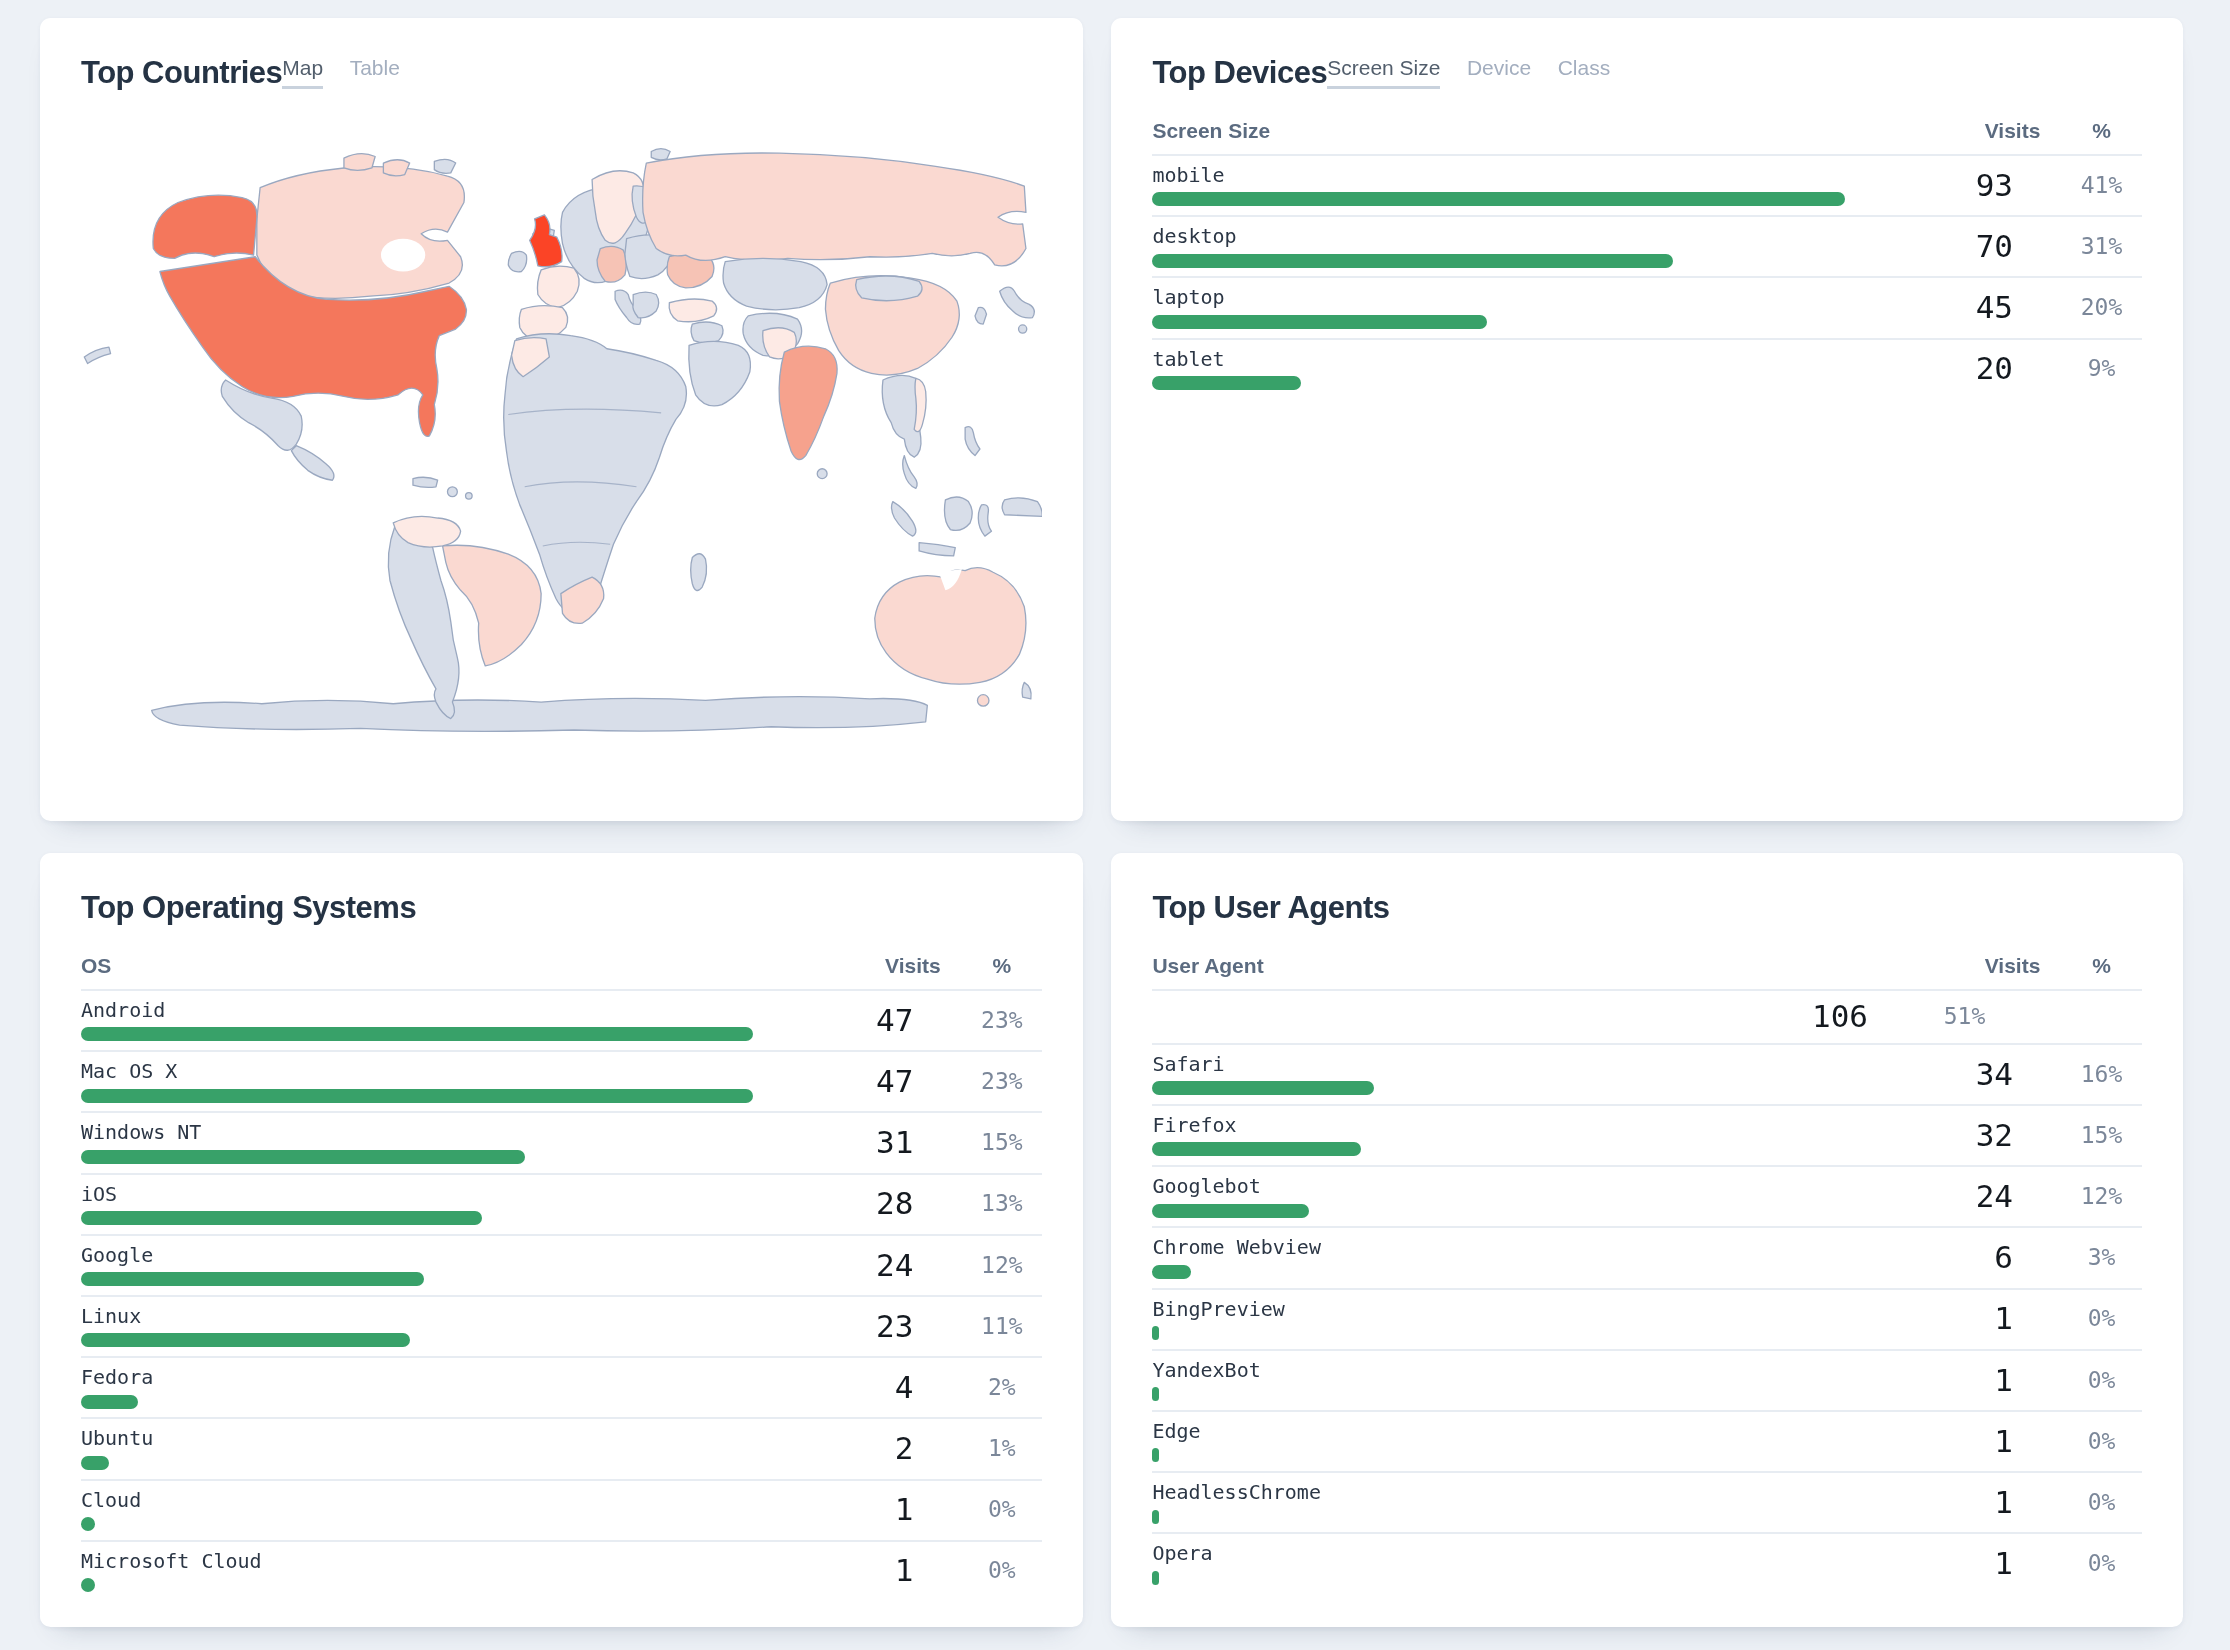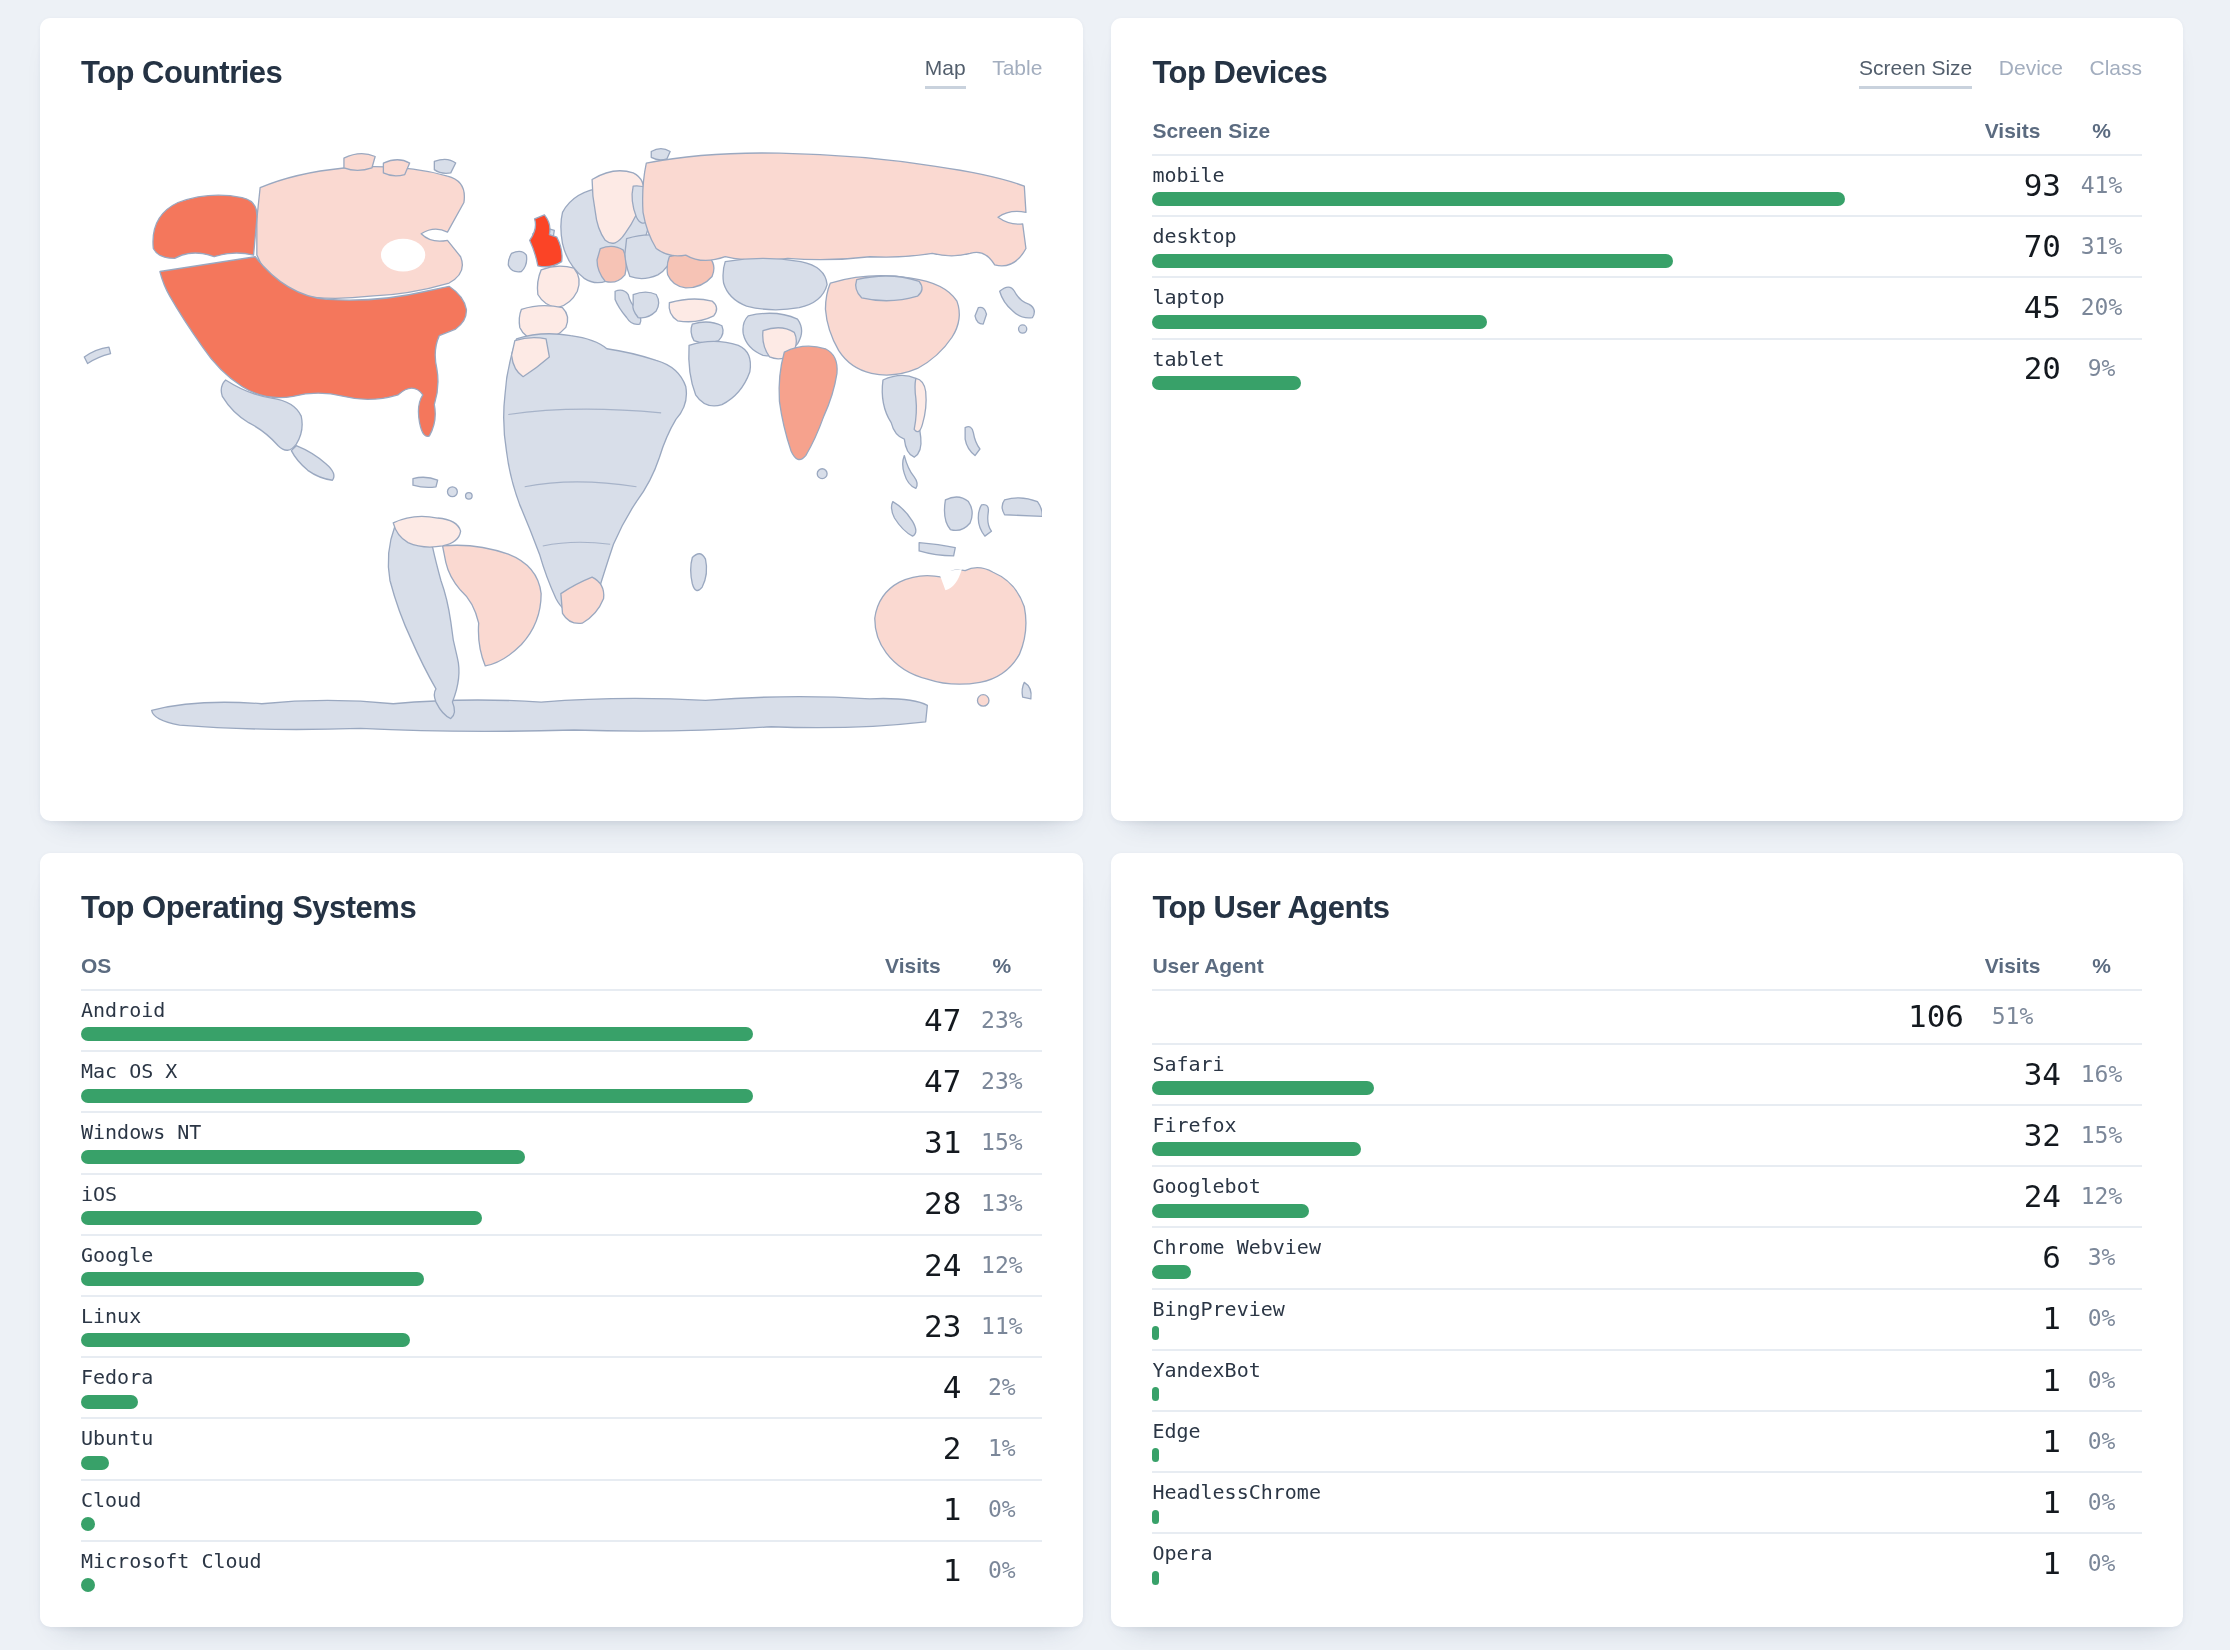--- a/index.html
+++ b/index.html
@@ -21,21 +21,20 @@
   .panel {
     background: var(--panel_bg, #ffffff);
     border-radius: 10.6px;
     box-shadow: 0 1.8px 4.4px rgba(40,60,90,.05), 0 16px 26.5px -19.4px rgba(40,60,90,.28);
     padding: 37px 41px 32px 41px;
     overflow: hidden;
   }
   .panel-head {
     display: flex;
     align-items: center;
-    justify-content: space-between;
   }
   h2.ptitle {
     font-size: 31px;
     font-weight: 700;
     letter-spacing: -0.5px;
     color: var(--title_text, #253344);
   }
   .tabs { display: flex; gap: 26.5px; align-items: flex-start; }
   .tab {
     font-size: 21px;
@@ -61,20 +60,21 @@
     font-weight: 700;
     color: var(--header_text, #5b6b80);
   }
   .thead .h-visits, .thead .h-pct { text-align: center; }
   .trow {
     display: grid;
     grid-template-columns: 1fr 97px 81px;
     align-items: center;
     padding: 7px 0 8.8px 0;
     border-bottom: 2.6px solid var(--divider, #e7ecf2);
+    gap: 48px;
   }
   .trow:last-child { border-bottom: none; }
   .cell-main { min-width: 0; }
   .rlabel {
     display: inline-block;
     font-family: "DejaVu Sans Mono", monospace;
     font-size: 20px;
     line-height: 25px;
     color: var(--label_text, #2b3645);
     text-decoration: none;

